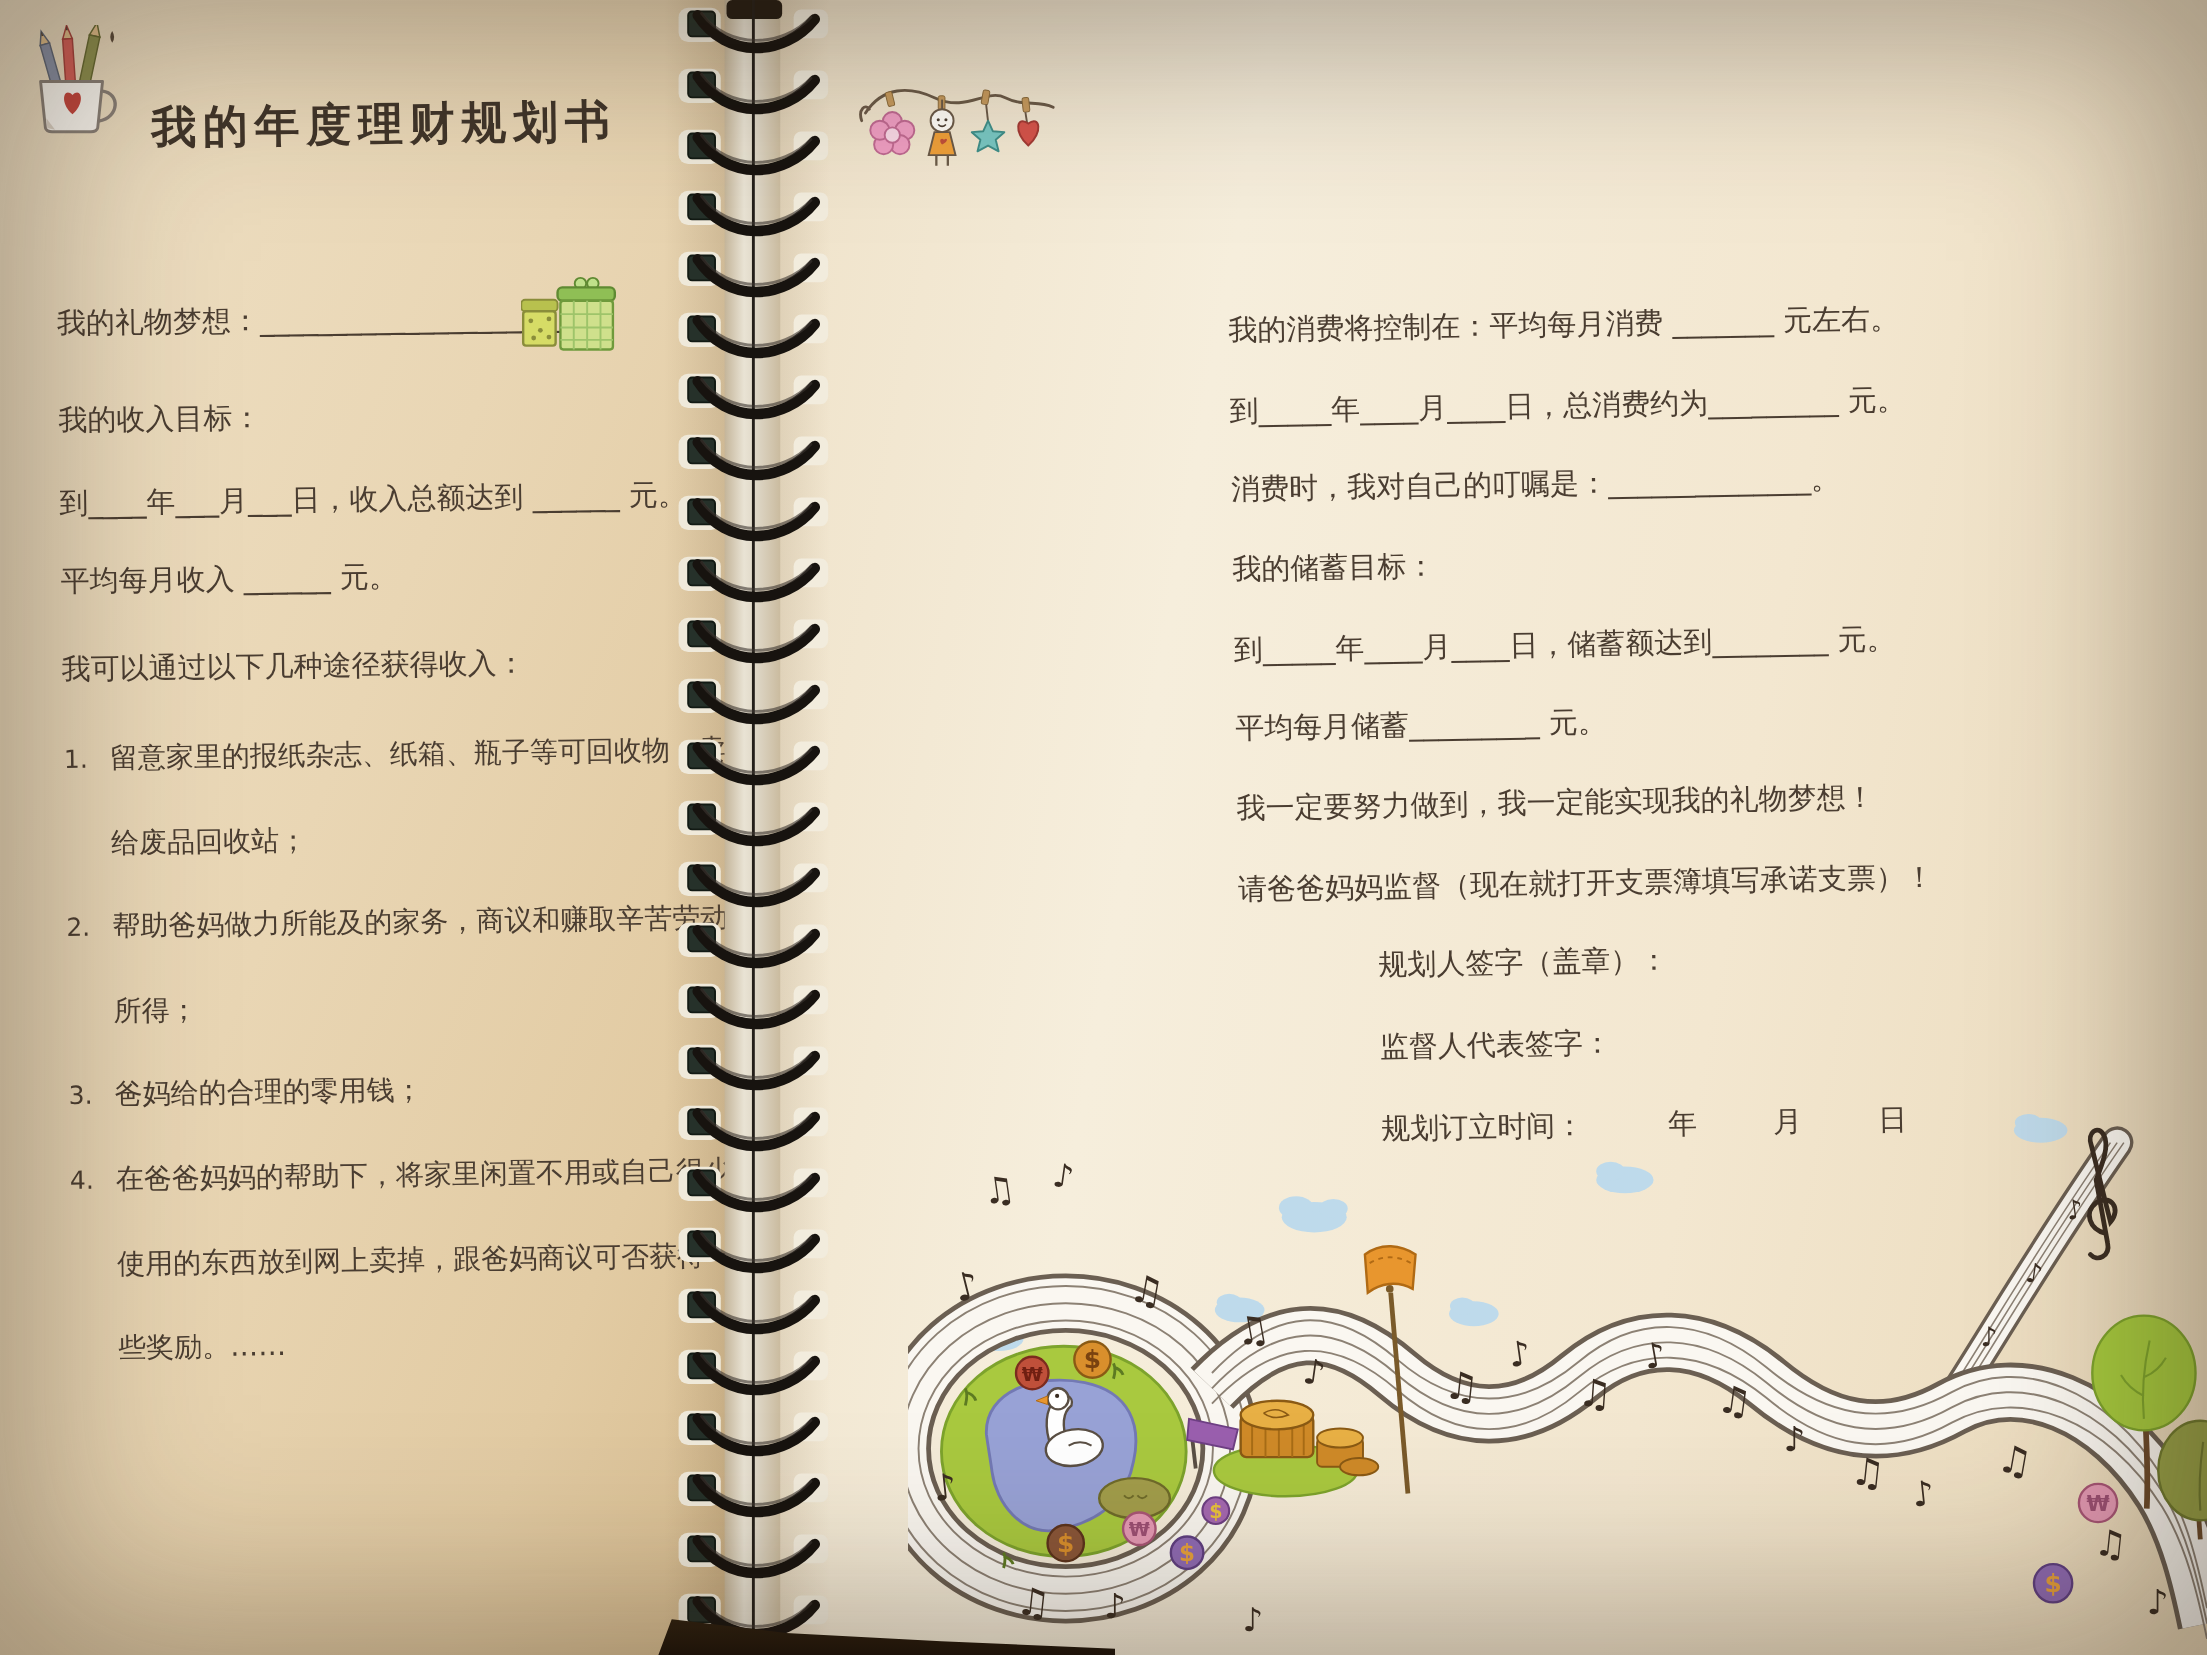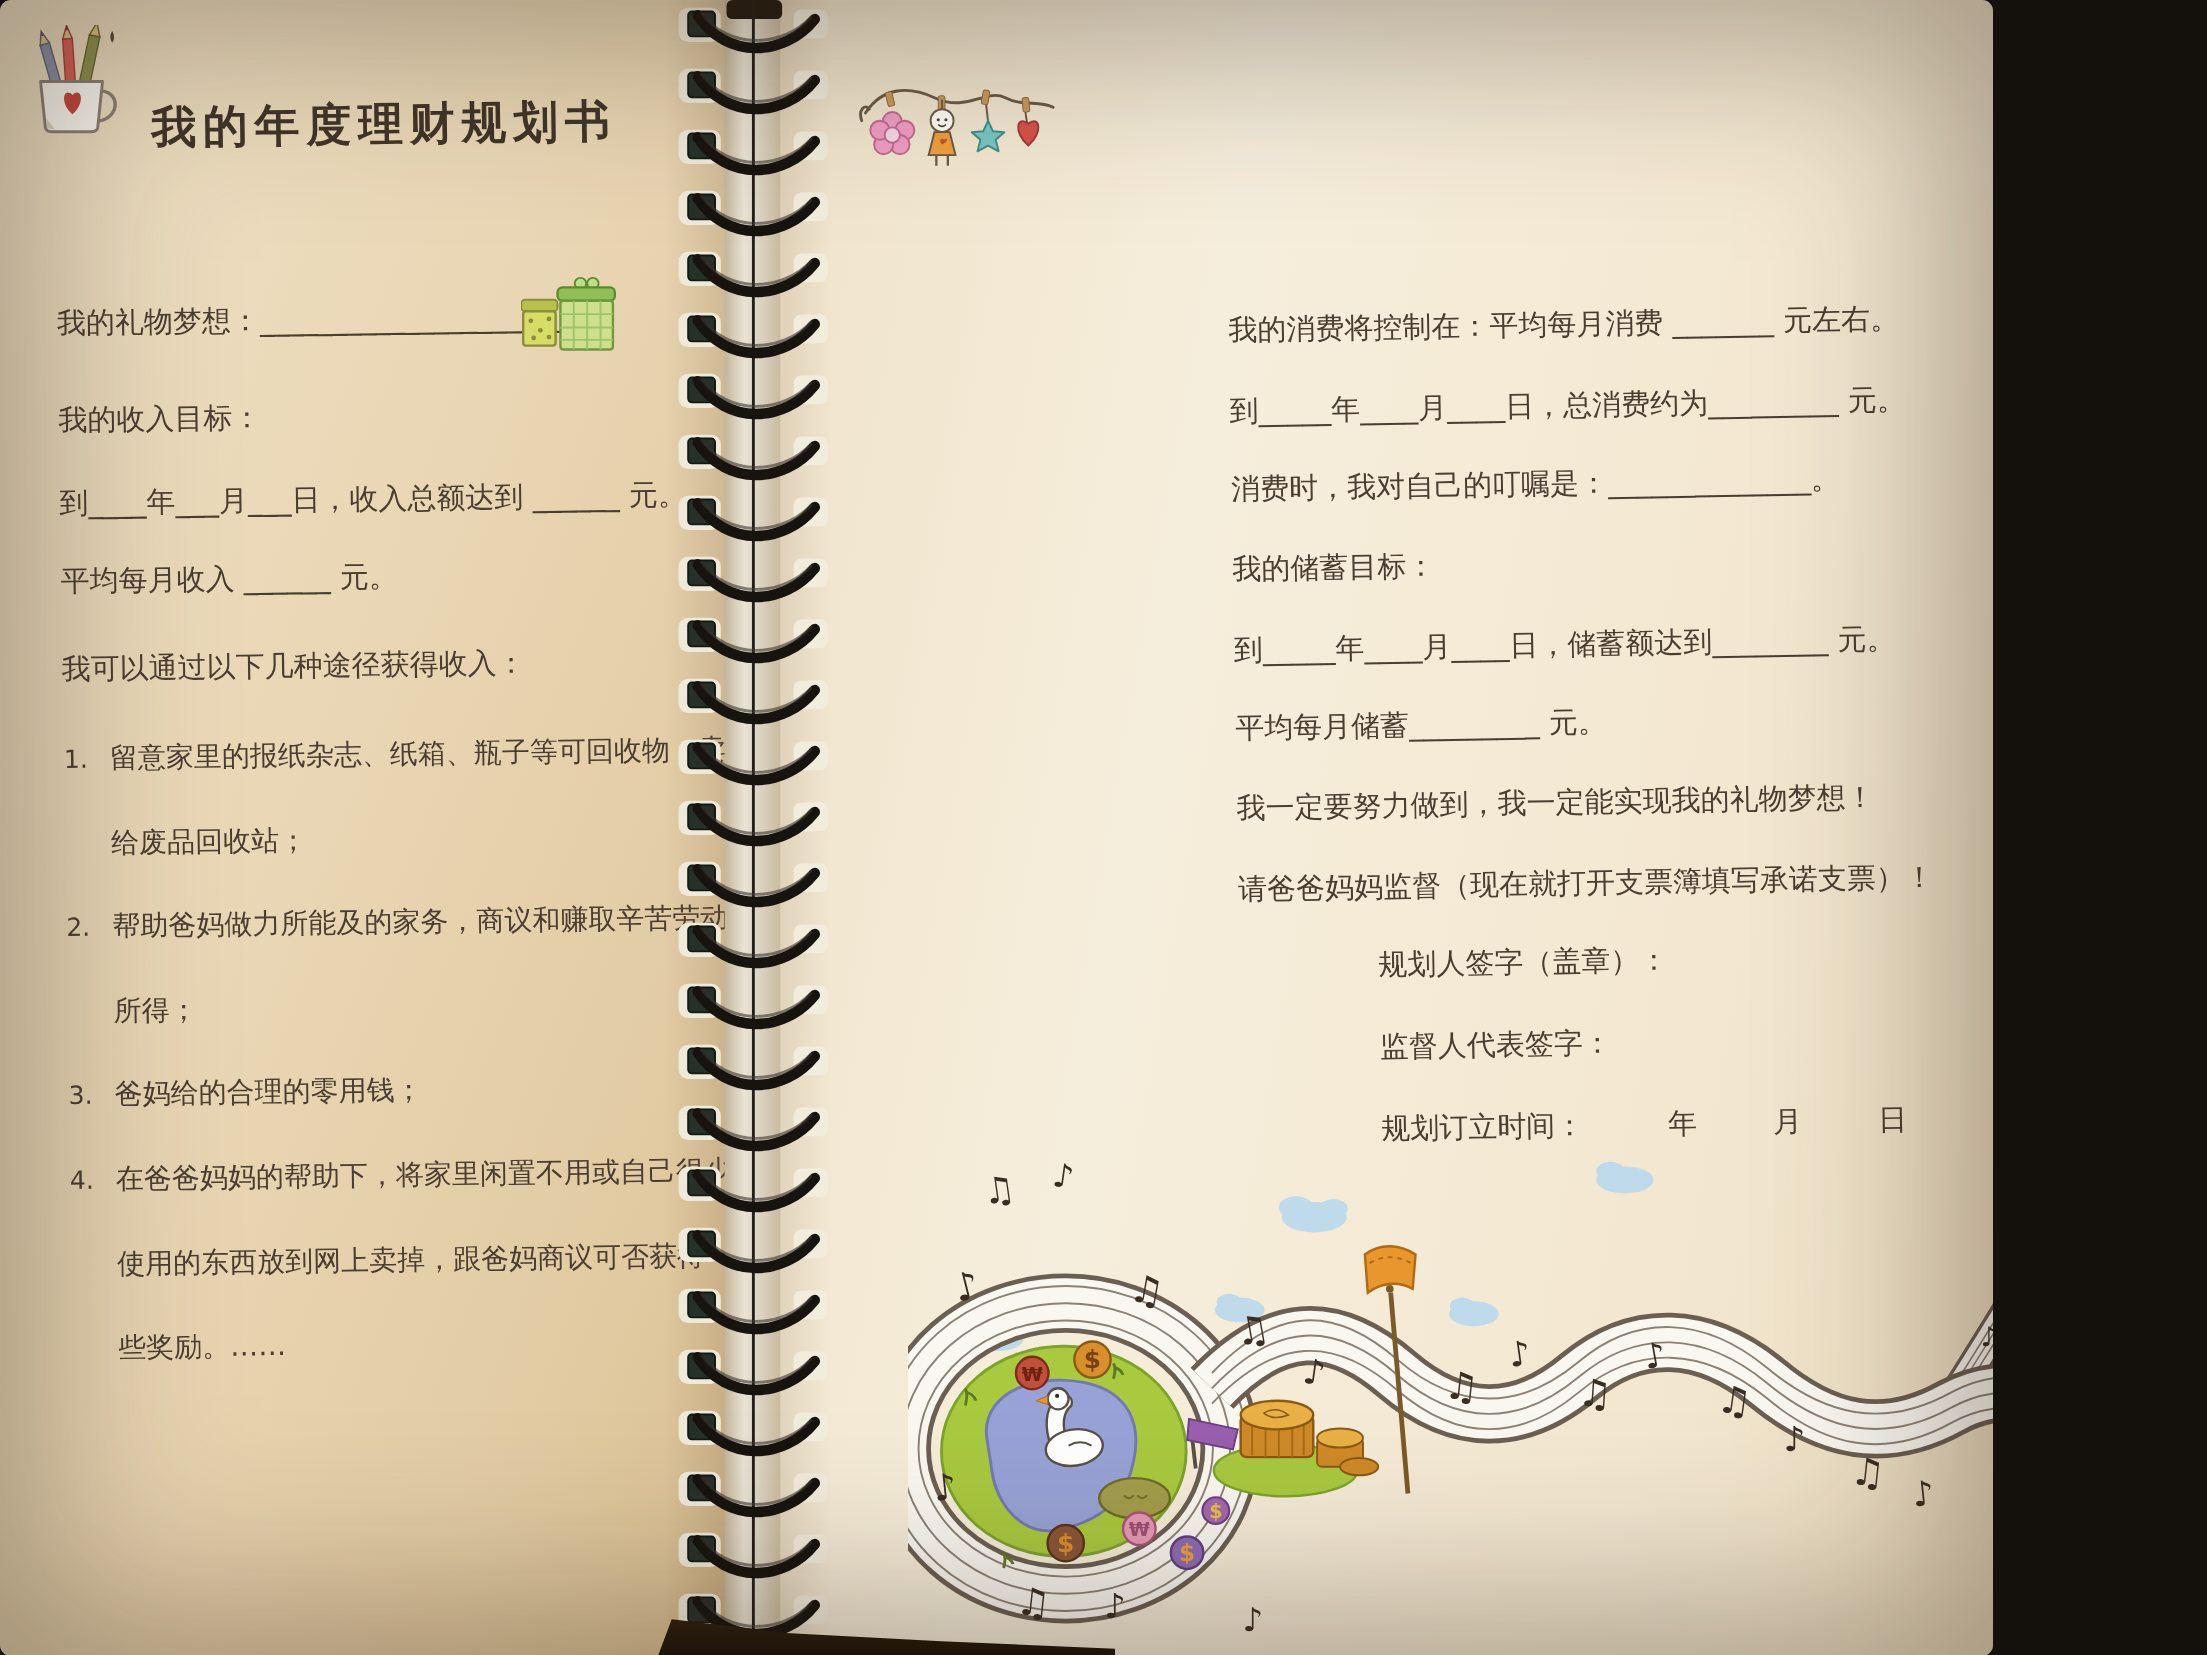--- a/index.html
+++ b/index.html
@@ -1,17 +1,17 @@
 <!DOCTYPE html>
 <html><head>
 <meta charset="utf-8">
 <style>
   html,body{margin:0;padding:0;background:#14100c;}
-  .photo{position:relative;width:1993px;height:1656px;overflow:hidden;
-         font-family:"DejaVu Sans",sans-serif;color:#4a3d31;border-radius:11px;}
+  .photo{position:relative;width:2207px;height:1656px;overflow:hidden;
+         font-family:"DejaVu Sans",sans-serif;color:#4a3d31;}
   
   .page-left{position:absolute;left:0;top:0;width:755px;height:1656px;
     background:linear-gradient(112deg,#efe1c6 0%,#e9d6b4 45%,#e2cba3 78%,#d8bd90 100%);}
   .page-left::after{content:"";position:absolute;right:0;top:0;width:91px;height:100%;
     background:linear-gradient(90deg,rgba(110,85,52,0),rgba(110,85,52,.28));}
   .page-right{position:absolute;left:755px;top:0;width:1452px;height:1656px;
     background:linear-gradient(100deg,#efe2c9 0%,#f6eedc 30%,#f3e7d0 65%,#e9d8b8 100%);}
   .page-right::before{content:"";position:absolute;left:0;top:0;width:76px;height:100%;
     background:linear-gradient(90deg,rgba(125,100,65,.22),rgba(125,100,65,0));}
   

